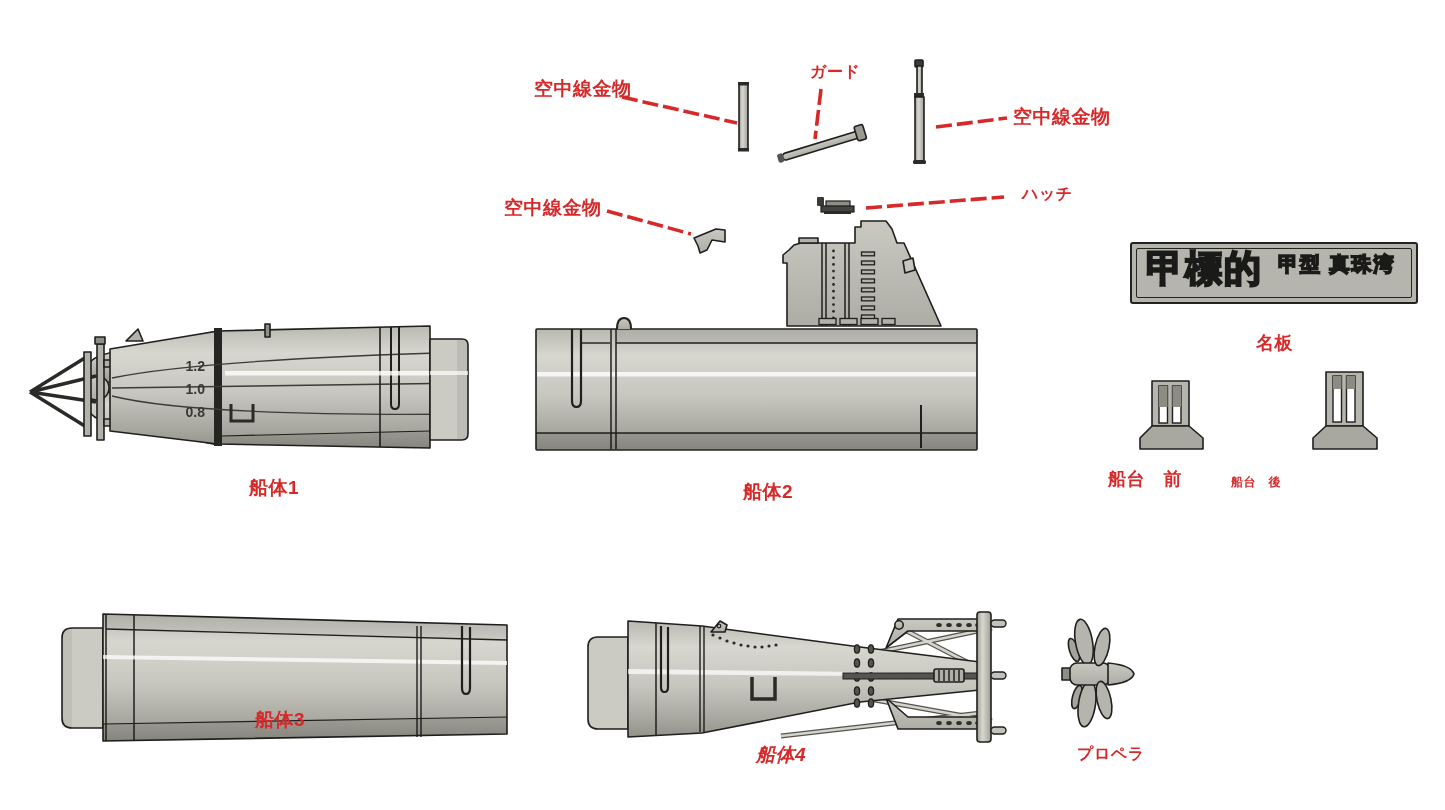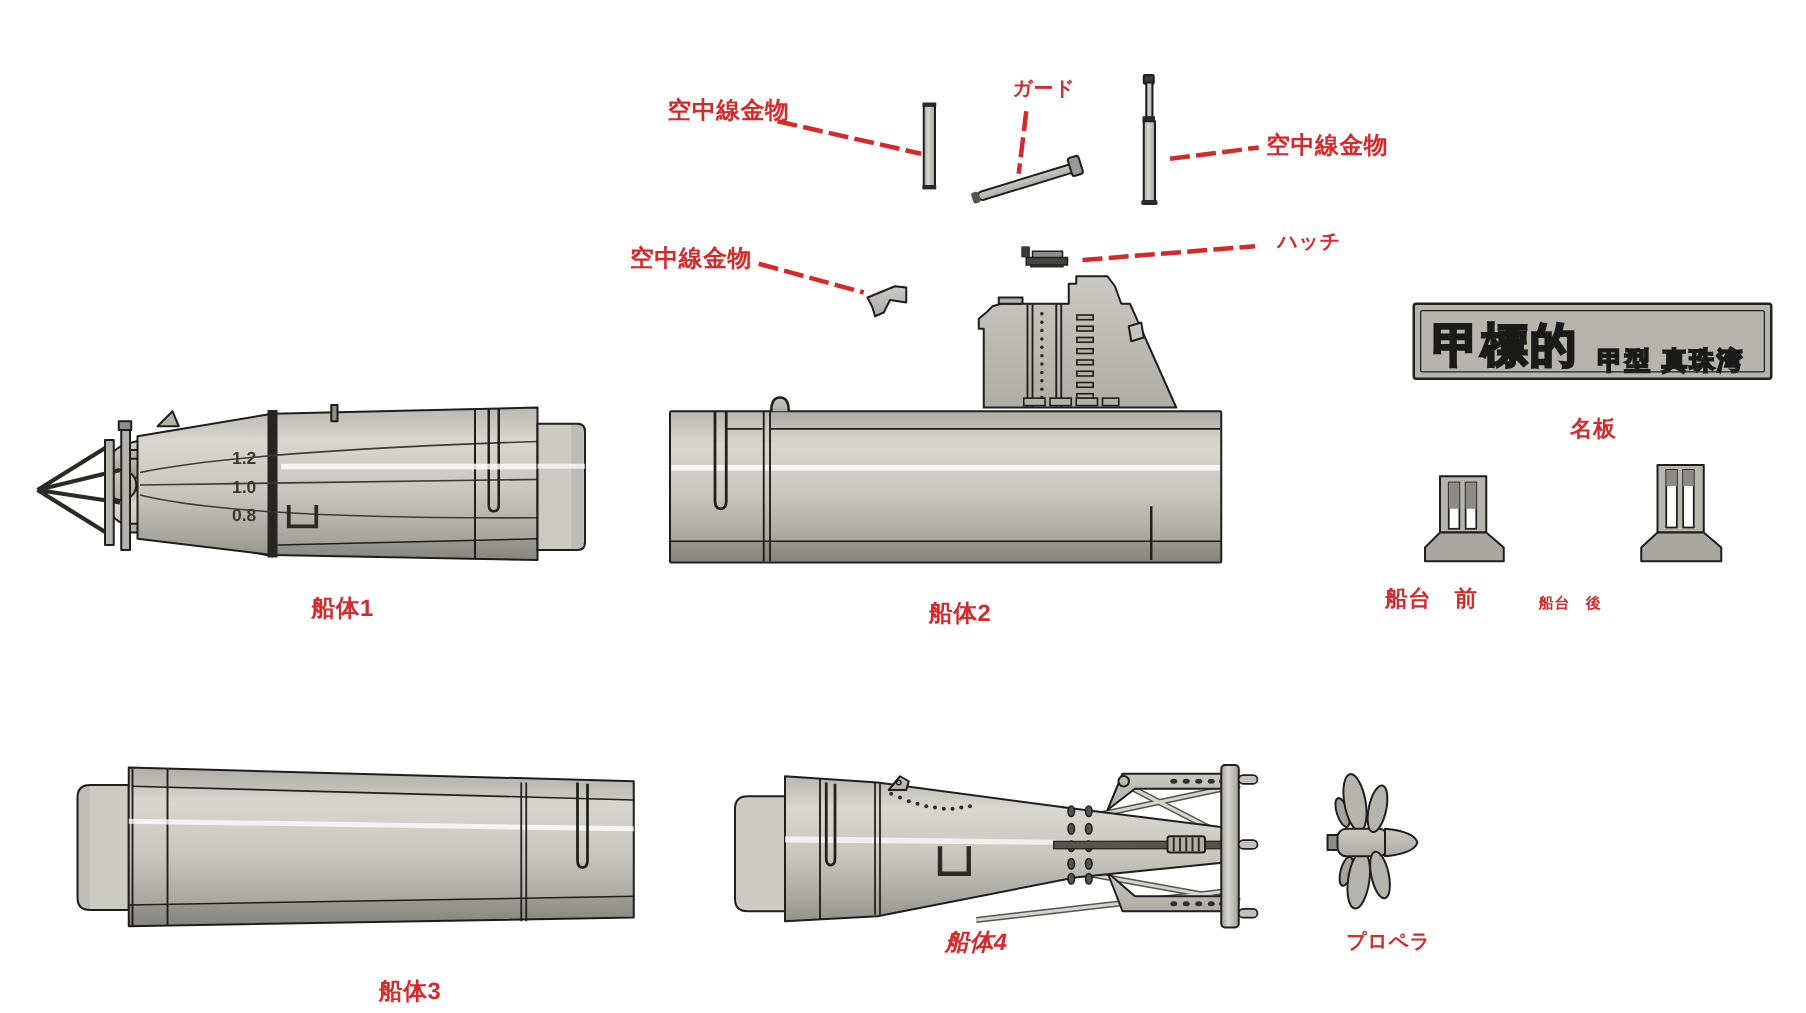--- a/index.html
+++ b/index.html
@@ -12,21 +12,21 @@
     position:absolute;color:#d5292a;font-weight:bold;white-space:pre;
     font-size:19px;line-height:1.1;letter-spacing:0.5px;
   }
   .lbl.small{font-size:16px;margin-left:11px;}
   .o{stroke:#1f1f1d;stroke-width:1.6;stroke-linejoin:round;}
   .leader{stroke:#d5292a;stroke-width:3.6;stroke-dasharray:16 5;fill:none;}
   .thin{stroke:#3c3b36;stroke-width:1.3;fill:none;}
   .nameplate{
     position:absolute;left:1130px;top:242px;width:288px;height:62px;
     background:#b6b5ad;border:2.5px solid #23231f;border-radius:3px;
-    box-sizing:border-box;display:flex;align-items:flex-end;
+    box-sizing:border-box;display:flex;align-items:flex-start;
   }
   .nameplate .inner{
     position:absolute;left:4px;top:4px;right:4px;bottom:4px;
     border:1.5px solid #23231f;border-radius:2px;pointer-events:none;
   }
   .np-main{
     font-size:37px;font-weight:800;margin-left:14px;letter-spacing:2px;
     color:#b6b5ad;-webkit-text-stroke:2.2px #1a1a18;white-space:pre;
   }
   .np-sub{
@@ -316,19 +316,19 @@
 </div>
 
 <div class="lbl" style="left:534px;top:79px;">空中線金物</div>
 <div class="lbl small" style="left:799px;top:63px;">ガード</div>
 <div class="lbl" style="left:1013px;top:107px;">空中線金物</div>
 <div class="lbl small" style="left:1011px;top:185px;">ハッチ</div>
 <div class="lbl" style="left:504px;top:198px;">空中線金物</div>
 <div class="lbl" style="left:1256px;top:334px;font-size:18px;">名板</div>
 <div class="lbl" style="left:249px;top:478px;">船体1</div>
 <div class="lbl" style="left:743px;top:482px;">船体2</div>
-<div class="lbl" style="left:255px;top:784px;margin-left:48px;">船体3</div>
+<div class="lbl" style="left:255px;top:710px;">船体3</div>
 <div class="lbl" style="left:756px;top:745px;font-style:italic;">船体4</div>
 <div class="lbl" style="left:1108px;top:470px;font-size:18px;">船台　前</div>
 <div class="lbl" style="left:1231px;top:476px;font-size:12px;">船台　後</div>
 <div class="lbl small" style="left:1066px;top:745px;">プロペラ</div>
 
 </div>
 
 </body></html>

